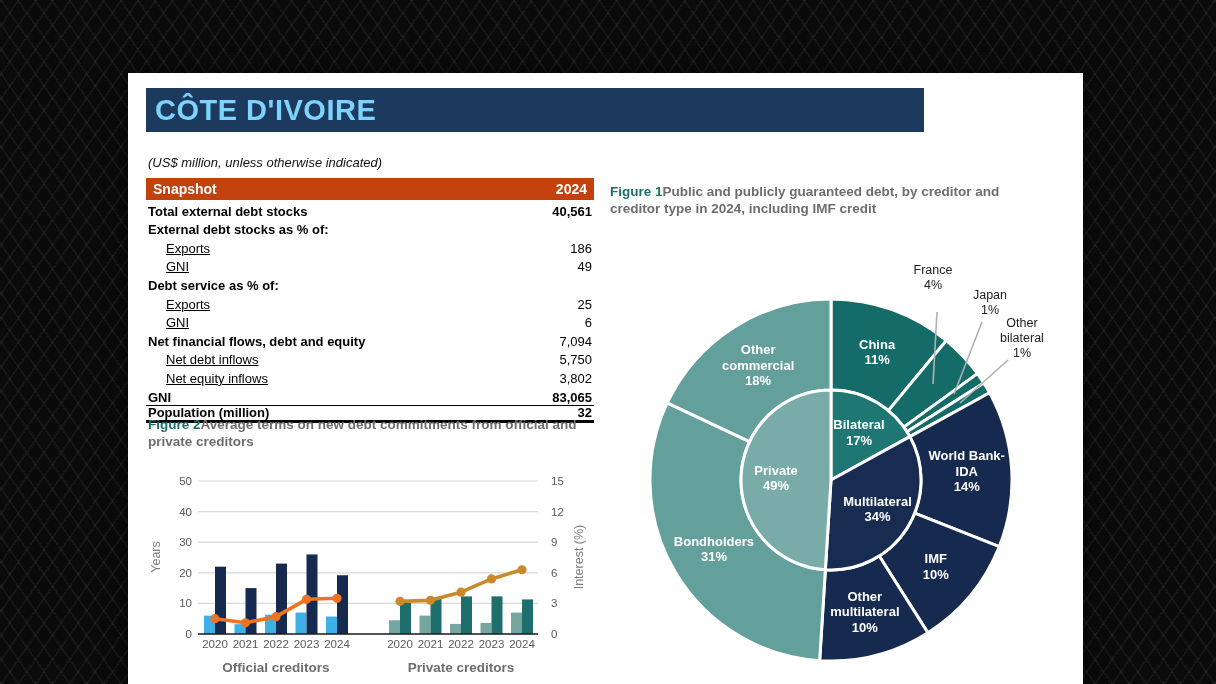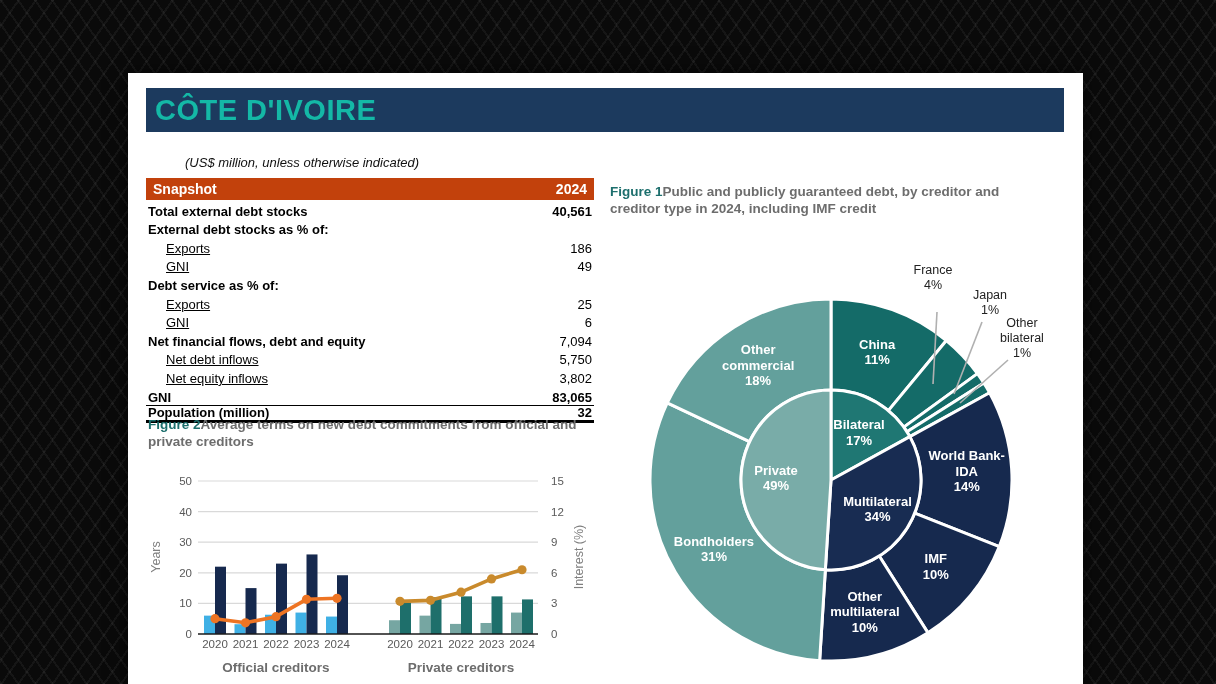--- a/index.html
+++ b/index.html
@@ -10,26 +10,26 @@
     background-image:
       repeating-linear-gradient(55deg, rgba(255,255,255,0.05) 0 2px, transparent 2px 14px),
       repeating-linear-gradient(-55deg, rgba(255,255,255,0.05) 0 2px, transparent 2px 14px);
     position:relative;
   }
   .page {
     position:absolute; left:128px; top:73px; width:955px; height:611px;
     background:#ffffff; box-shadow:0 0 18px rgba(0,0,0,0.6);
   }
   .title-bar {
-    position:absolute; left:18px; top:15px; width:918px; height:44px;
-    color:#14b8a6; font-size:29px; font-weight:700; letter-spacing:0.5px;
+    position:absolute; left:18px; top:15px; width:778px; height:44px;
+    color:#7dd3fc; font-size:29px; font-weight:700; letter-spacing:0.5px;
     line-height:44px; padding-left:9px;
   }
   .subtitle {
-    position:absolute; left:20px; top:82px; font-size:13px; font-style:italic; color:#111;margin-left:37px;
+    position:absolute; left:20px; top:82px; font-size:13px; font-style:italic; color:#111;
   }
   .snapshot { position:absolute; left:18px; top:105px; width:448px; font-size:13px; color:#000; }
   .snap-header {
     color:#fff; font-weight:700; font-size:14px; height:22px;
     display:flex; justify-content:space-between; align-items:center; padding:0 7px;
   }
   .snap-row { display:flex; justify-content:space-between; height:18.6px; align-items:flex-end; padding:0 2px; }
   .snap-row .lbl.bold { font-weight:700; }
   .snap-row .lbl.indent { padding-left:18px;text-decoration:underline; }
   .snap-row .val.bold { font-weight:700; }

